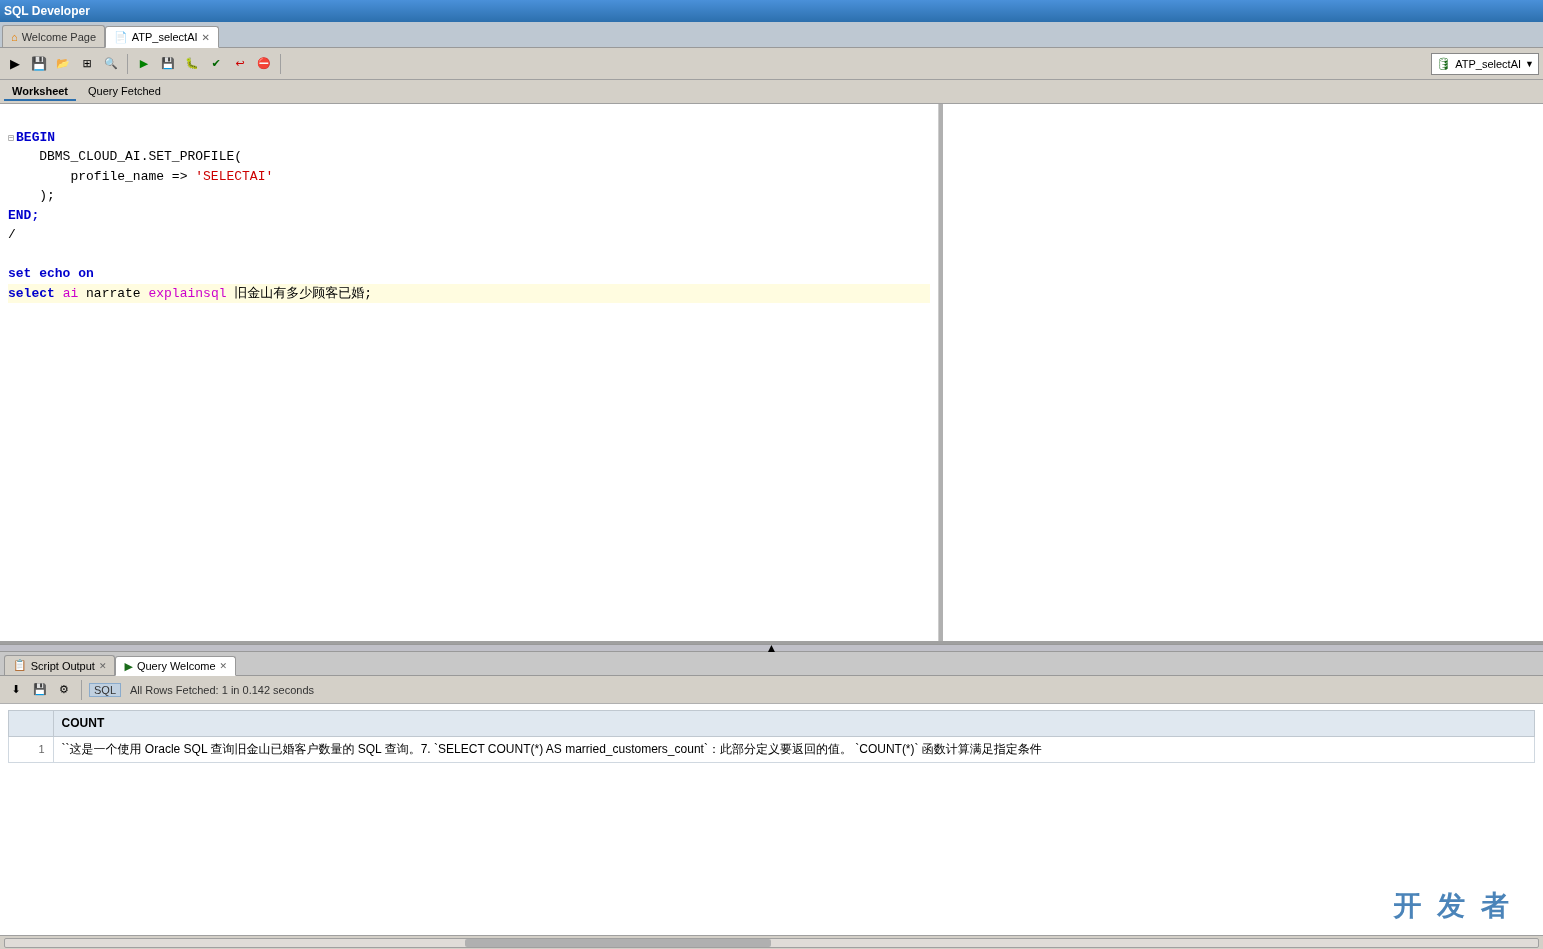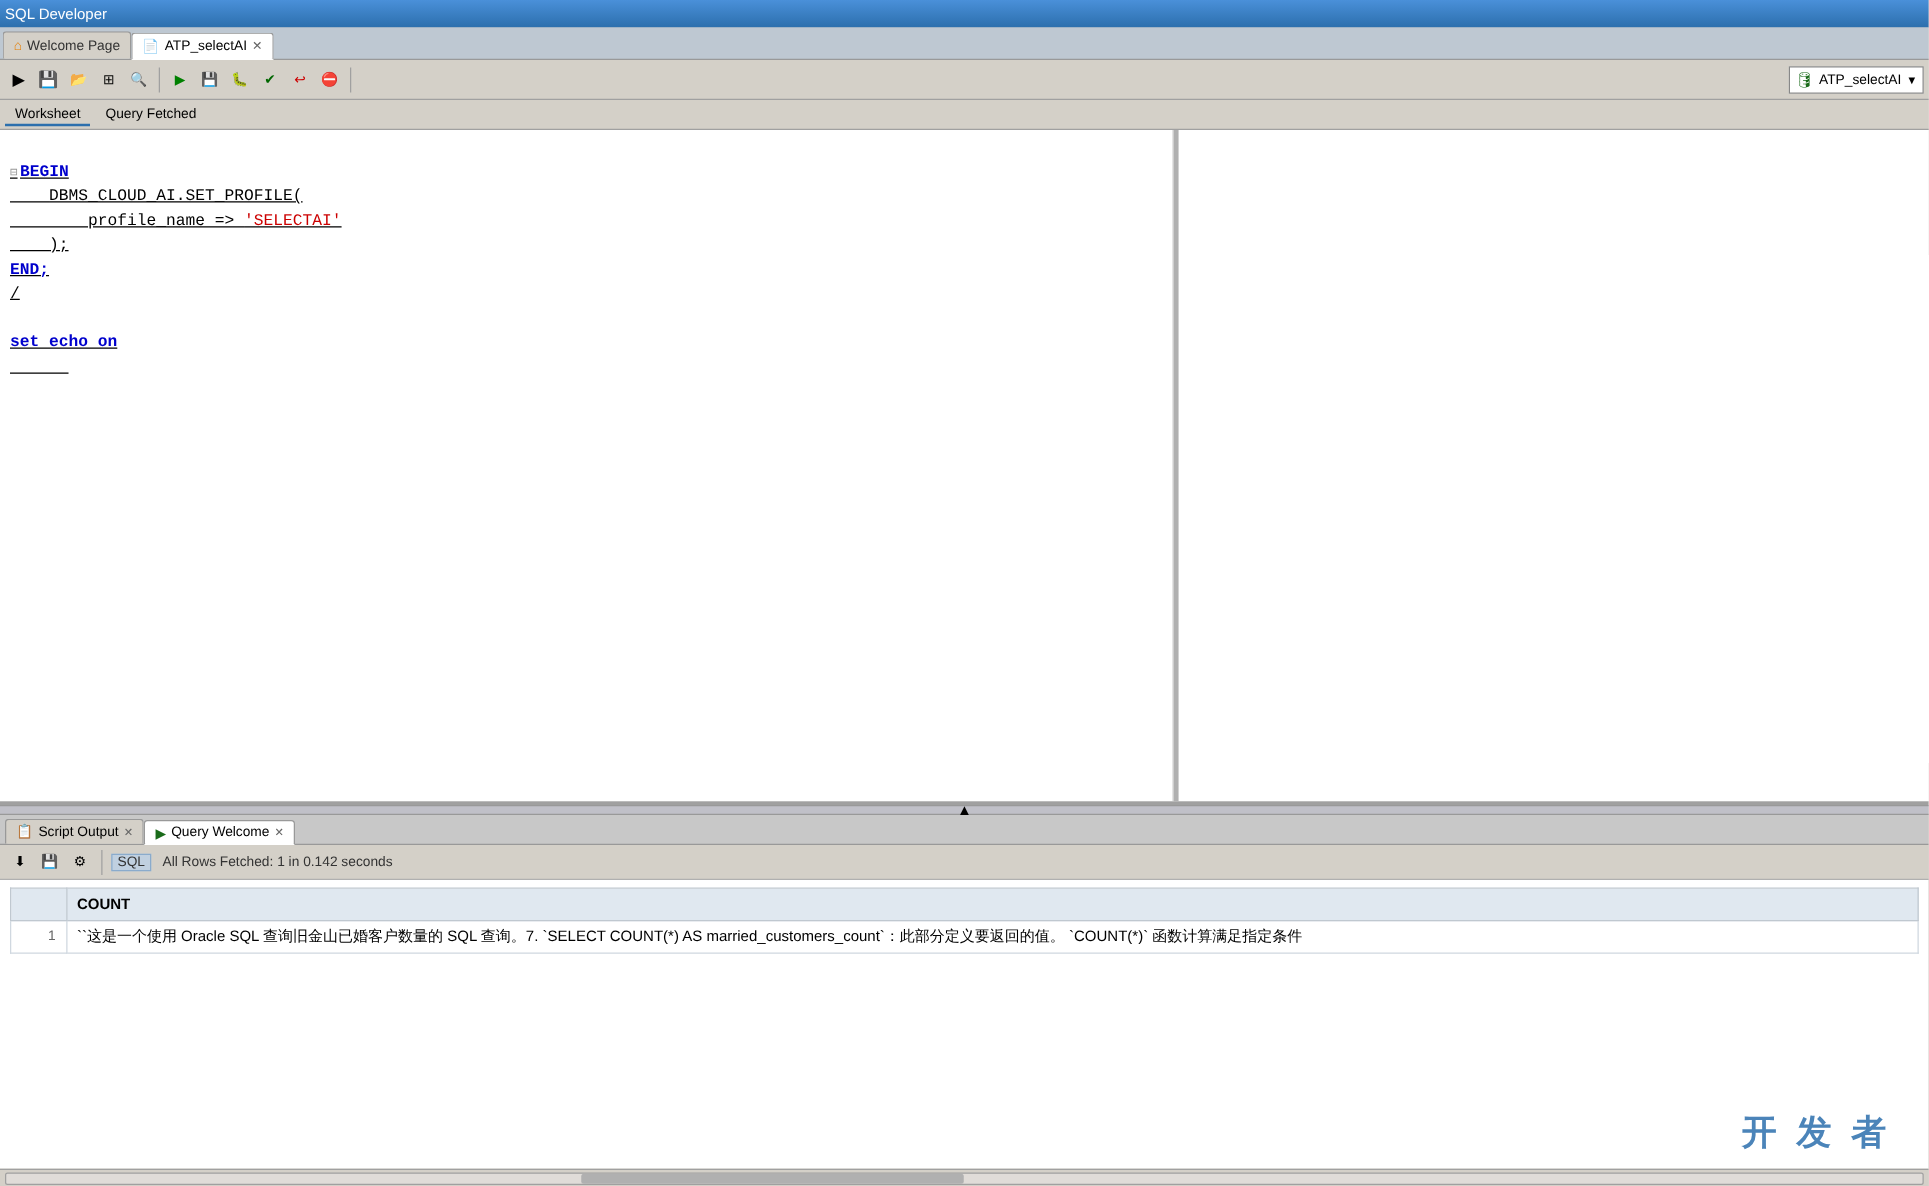--- a/index.html
+++ b/index.html
@@ -97,21 +97,21 @@
       padding: 0 4px;
       border-bottom: 1px solid #a0a0a0;
       gap: 4px;
     }
     .sub-tab {
       padding: 2px 8px;
       font-size: 11px;
       cursor: pointer;
       border-bottom: 2px solid transparent;
     }
-    .sub-tab.active { border-bottom: 2px solid #2c6fad; font-weight: normal; }
+    .sub-tab.active { border-bottom: 2px solid #2c6fad; font-weight: bold; }
 
     
     #main-area {
       display: flex;
       flex-direction: column;
       height: calc(949px - 22px - 26px - 32px - 24px);
     }
 
     
     #editor-panel {
@@ -135,21 +135,20 @@
     }
 
     
     #code-area {
       font-family: 'Courier New', Courier, monospace;
       font-size: 13px;
       padding: 4px 8px;
       line-height: 1.5;
       white-space: pre;
       min-height: 100%;
-      text-decoration: underline;
     }
 
     .code-keyword { color: #0000cc; font-weight: bold; }
     .code-string { color: #cc0000; }
     .code-normal { color: #000; }
     .code-highlight { background: #fffce0; display: block; }
     .code-pink { color: #cc00cc; }
 
     
     .collapse-btn {
@@ -320,21 +319,21 @@
     #vertical-splitter {
       width: 4px;
       background: #b0b0b0;
       cursor: col-resize;
     }
   </style>
 </head>
 <body>
 
 <div id="title-bar">
-  <span style="font-size:12px; font-weight:normal;">SQL Developer</span>
+  <span style="font-size:12px; font-weight:bold;">SQL Developer</span>
 </div>
 
 <div id="tab-bar">
   <div class="tab inactive">
     <span class="tab-icon-welcome">⌂</span>
     <span>Welcome Page</span>
   </div>
   <div class="tab active">
     <span class="tab-icon-sql">📄</span>
     <span>ATP_selectAI</span>
@@ -379,20 +378,21 @@
     <div id="editor-left">
       <div id="code-area">
 <span class="collapse-btn">⊟</span><span class="code-keyword">BEGIN</span>
     <span class="code-normal">DBMS_CLOUD_AI.SET_PROFILE(</span>
         <span class="code-normal">profile_name =&gt; </span><span class="code-string">'SELECTAI'</span>
     <span class="code-normal">);</span>
 <span class="code-keyword">END;</span>
 <span class="code-normal">/</span>
 
 <span class="code-keyword">set echo on</span>
+<span class="code-highlight"><span class="code-keyword">select</span> <span class="code-pink">ai</span> <span class="code-normal">narrate</span> <span class="code-pink">explainsql</span> <span class="code-normal">旧金山有多少顾客已婚;</span></span>
       </div>
     </div>
     <div id="vertical-splitter"></div>
     <div id="editor-right">
     </div>
   </div>
 
   <div id="drag-handle">
     <span>▲</span>
   </div>

